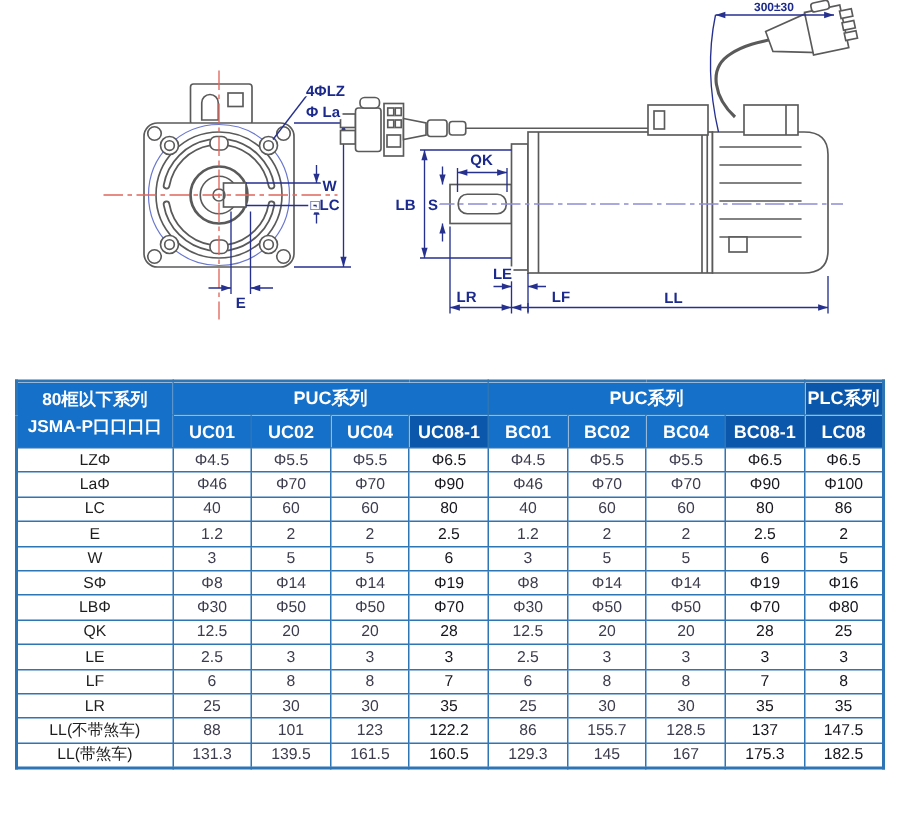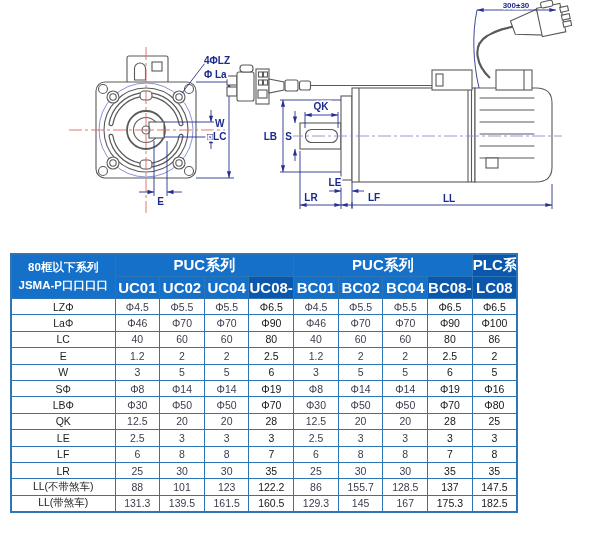--- a/index.html
+++ b/index.html
@@ -17,26 +17,26 @@
   .dimc { stroke:#6a77cc; fill:none;  stroke-width:0.8; }
   .arr  { fill:#26318f; stroke:none; }
   .cl   { stroke:#e0665e; fill:none; stroke-width:0.9; stroke-dasharray:13 3 3 3; }
   .cl2  { stroke:#8d8dd6; fill:none; stroke-width:0.9; stroke-dasharray:13 3 3 3; }
   .cable{ stroke:#5a5a5a; fill:none; stroke-width:2.1; }
   .dimtxt { fill:#1b2a8c; font:bold 10px "Liberation Sans", sans-serif;
             paint-order:stroke; stroke:#ffffff; stroke-width:3px; }
   .dimtxt.small { font-size:8px; }
 
   
-  #spec-table { position:absolute; left:10px; top:253px; width:508px;
+  #spec-table { position:absolute; left:10px; top:253px; width:580px;
                 border-collapse:collapse; table-layout:fixed;
                 border:2px solid #2e75b6; }
   #spec-table th, #spec-table td { border:1px solid #2e75b6; text-align:center;
                 padding:0; overflow:hidden; white-space:nowrap; }
-  #spec-table thead th { background:#1470c8; color:#ffffff; font-size:15px;
+  #spec-table thead th { background:#1470c8; color:#ffffff; font-size:12px;
                 font-weight:bold; height:21px; }
   #spec-table thead th.dark { background:#0b57ab; }
   #spec-table thead th.corner { font-size:11.5px; line-height:1.5; }
   #spec-table tbody td { font-size:10.5px; color:#3c3c4e; height:15.4px;
                 background:#fff; }
   #spec-table tbody td.rowlabel { color:#1d1d1d; }
   #spec-table tbody td.dark { font-weight:normal; color:#15151c; }
 
   
   #footnotes { position:absolute; left:12px; top:515px; color:#111;

